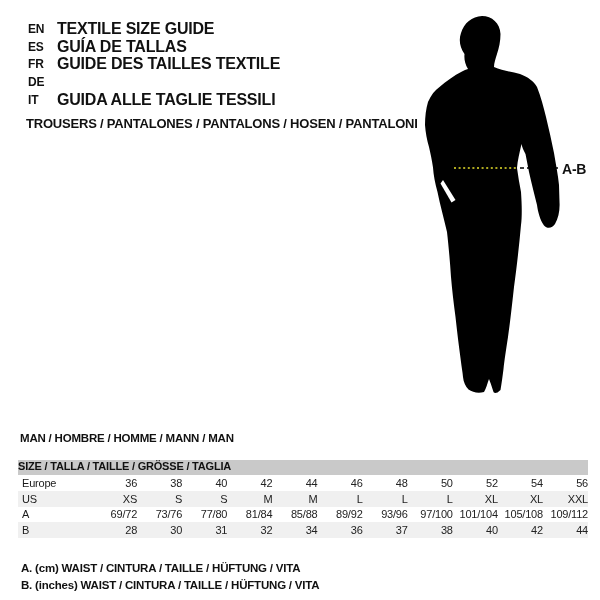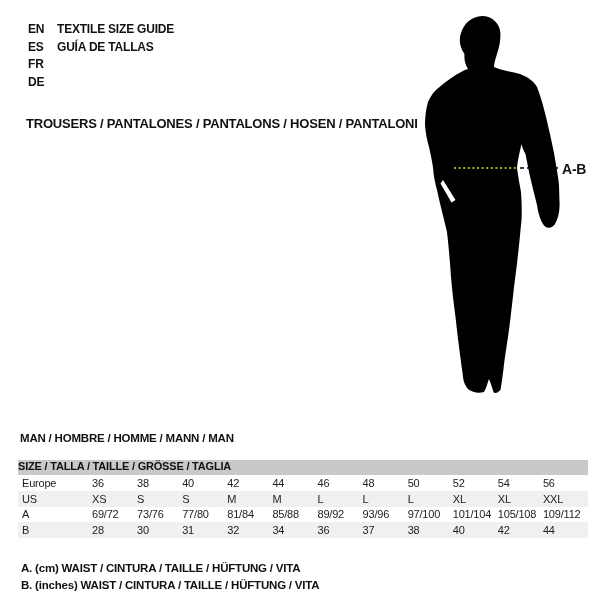--- a/index.html
+++ b/index.html
@@ -4,55 +4,60 @@
 <style>
   html,body{margin:0;padding:0;background:#fff;}
   #canvas{
     position:relative;width:600px;height:600px;background:#ffffff;
     font-family:Liberation Sans, sans-serif;color:#111;overflow:hidden;margin-top:7px;
   }
   
   .lang-block{position:absolute;left:28px;top:13px;}
   .lang-row{display:flex;height:17.7px;align-items:center;}
   .lang-code{width:29px;font-weight:bold;font-size:12px;letter-spacing:-0.2px;}
-  .lang-label{font-weight:bold;font-size:12px;letter-spacing:-0.2px;white-space:nowrap;}
+  .lang-label{font-weight:bold;font-size:16px;letter-spacing:-0.2px;white-space:nowrap;}
   .category-title{position:absolute;left:26px;top:109px;font-weight:bold;font-size:13px;letter-spacing:-0.2px;white-space:nowrap;}
   
   .figure-svg{position:absolute;left:398px;top:6px;width:200px;height:390px;}
   .ab-label{position:absolute;left:562px;top:154px;font-size:14px;font-weight:bold;letter-spacing:-0.2px;}
   
   .section-title{position:absolute;left:20px;top:425px;font-weight:bold;font-size:11.5px;letter-spacing:-0.2px;white-space:nowrap;}
   .size-table{position:absolute;left:18px;top:453px;width:570px;font-size:11px;letter-spacing:-0.2px;}
   .thead{height:15px;display:flex;align-items:flex-start;font-weight:bold;font-size:11px;}
   .trow{height:15.8px;display:flex;align-items:center;color:#222;}
   .tlabel{width:70px;padding-left:4px;color:#1a1a1a;}
-  .tcell{flex:1;text-align:left;white-space:nowrap;}
+  .tcell{flex:1;text-align:right;white-space:nowrap;}
   
   .notes{position:absolute;left:21px;top:552px;text-align:right;}
   .note-line{height:17px;display:flex;align-items:center;font-weight:bold;font-size:11.5px;letter-spacing:-0.2px;white-space:nowrap;}
 </style>
 </head>
 <body>
 
 <div id="canvas">
 
   <div class="lang-block">
     <div class="lang-row">
       <span class="lang-code">EN</span>
       <span class="lang-label">TEXTILE SIZE GUIDE</span>
     </div>
     <div class="lang-row">
       <span class="lang-code">ES</span>
       <span class="lang-label">GUÍA DE TALLAS</span>
     </div>
     <div class="lang-row">
       <span class="lang-code">FR</span>
+      <span class="lang-label">GUIDE DES TAILLES TEXTILE</span>
     </div>
     <div class="lang-row">
       <span class="lang-code">DE</span>
+    </div>
+    <div class="lang-row">
+      <span class="lang-code">IT</span>
+      <span class="lang-label">GUIDA ALLE TAGLIE TESSILI</span>
     </div>
   </div>
 
   <div class="category-title">TROUSERS / PANTALONES / PANTALONS / HOSEN / PANTALONI</div>
 
   <svg class="figure-svg" viewBox="0 0 200 390" aria-hidden="true">
     <path fill="#000000" d="
       M70,56
       C67,51 66,46 66.5,41
       C62,35 60.5,27 63,20

